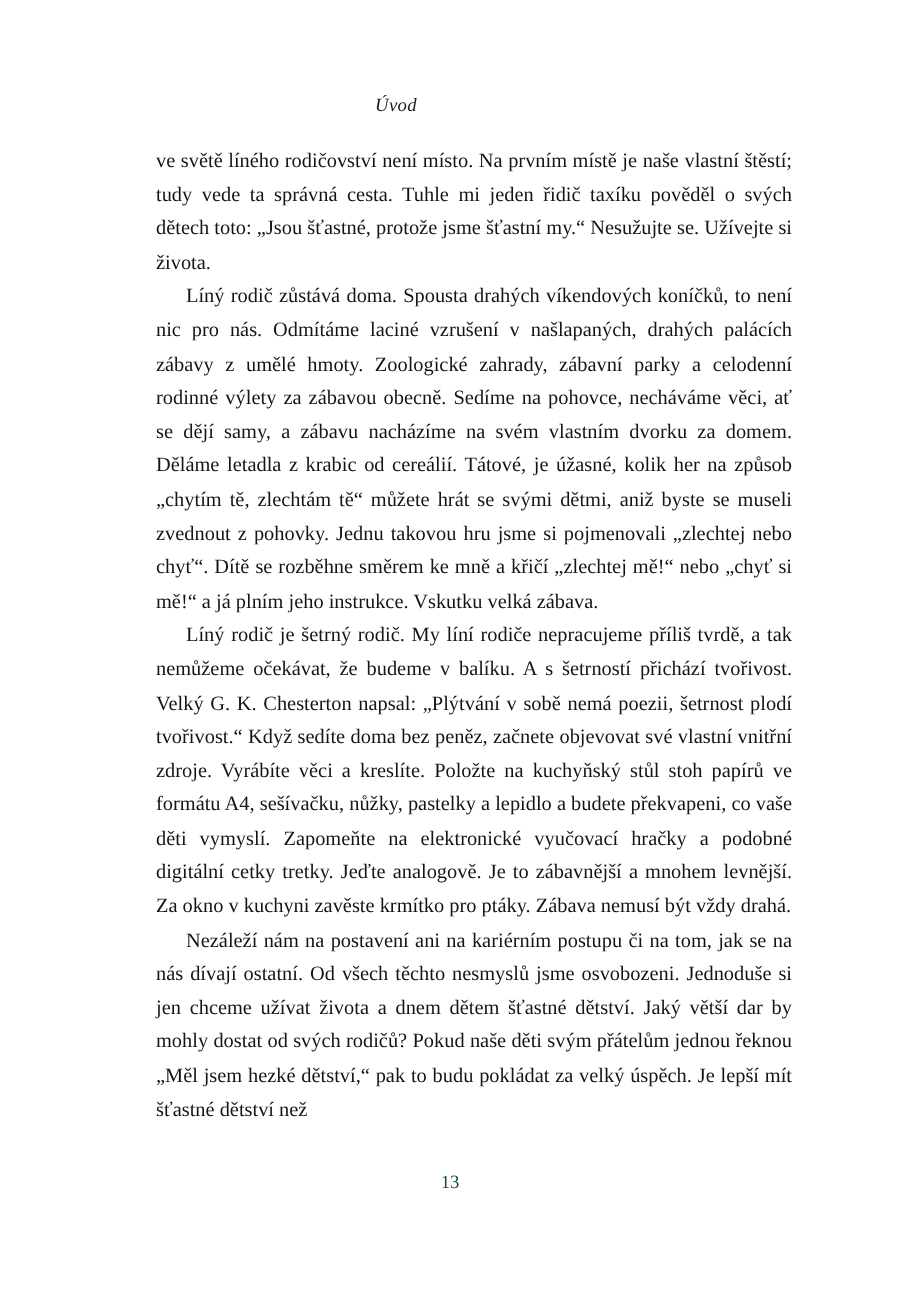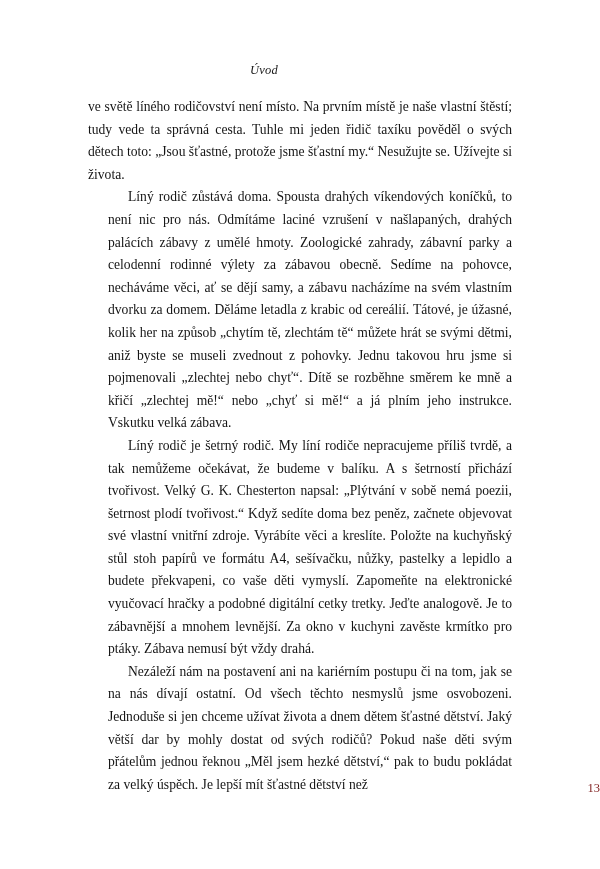--- a/index.html
+++ b/index.html
@@ -29,44 +29,43 @@
     width: 528px;
     text-align: center;
     font-style: italic;
     font-size: 12.5px;
     letter-spacing: 0.2px;
     color: #1a1a1a;
   }
   .text-block {
     position: absolute;
     top: 96px;
-    left: 88px;
+    left: 104px;
     width: 424px;
   }
   .para {
     margin: 0;
     font-size: 13.6px;
     line-height: 22.6px;
     text-align: justify;
     text-justify: inter-word;
     color: #141414;
     hyphens: manual;
   }
   .para + .para {
     text-indent: 20px;
-    margin-left: 20px;
   }
   .folio {
     position: absolute;
     top: 781px;
     left: 0;
     width: 600px;
-    text-align: right;
+    text-align: center;
     font-size: 12.5px;
-    color: #7f1d1d;
+    color: #14532d;
   }
 </style>
 </head>
 <body>
 
 <div class="page">
 
   <div class="running-head">Úvod</div>
 
   <div class="text-block">

